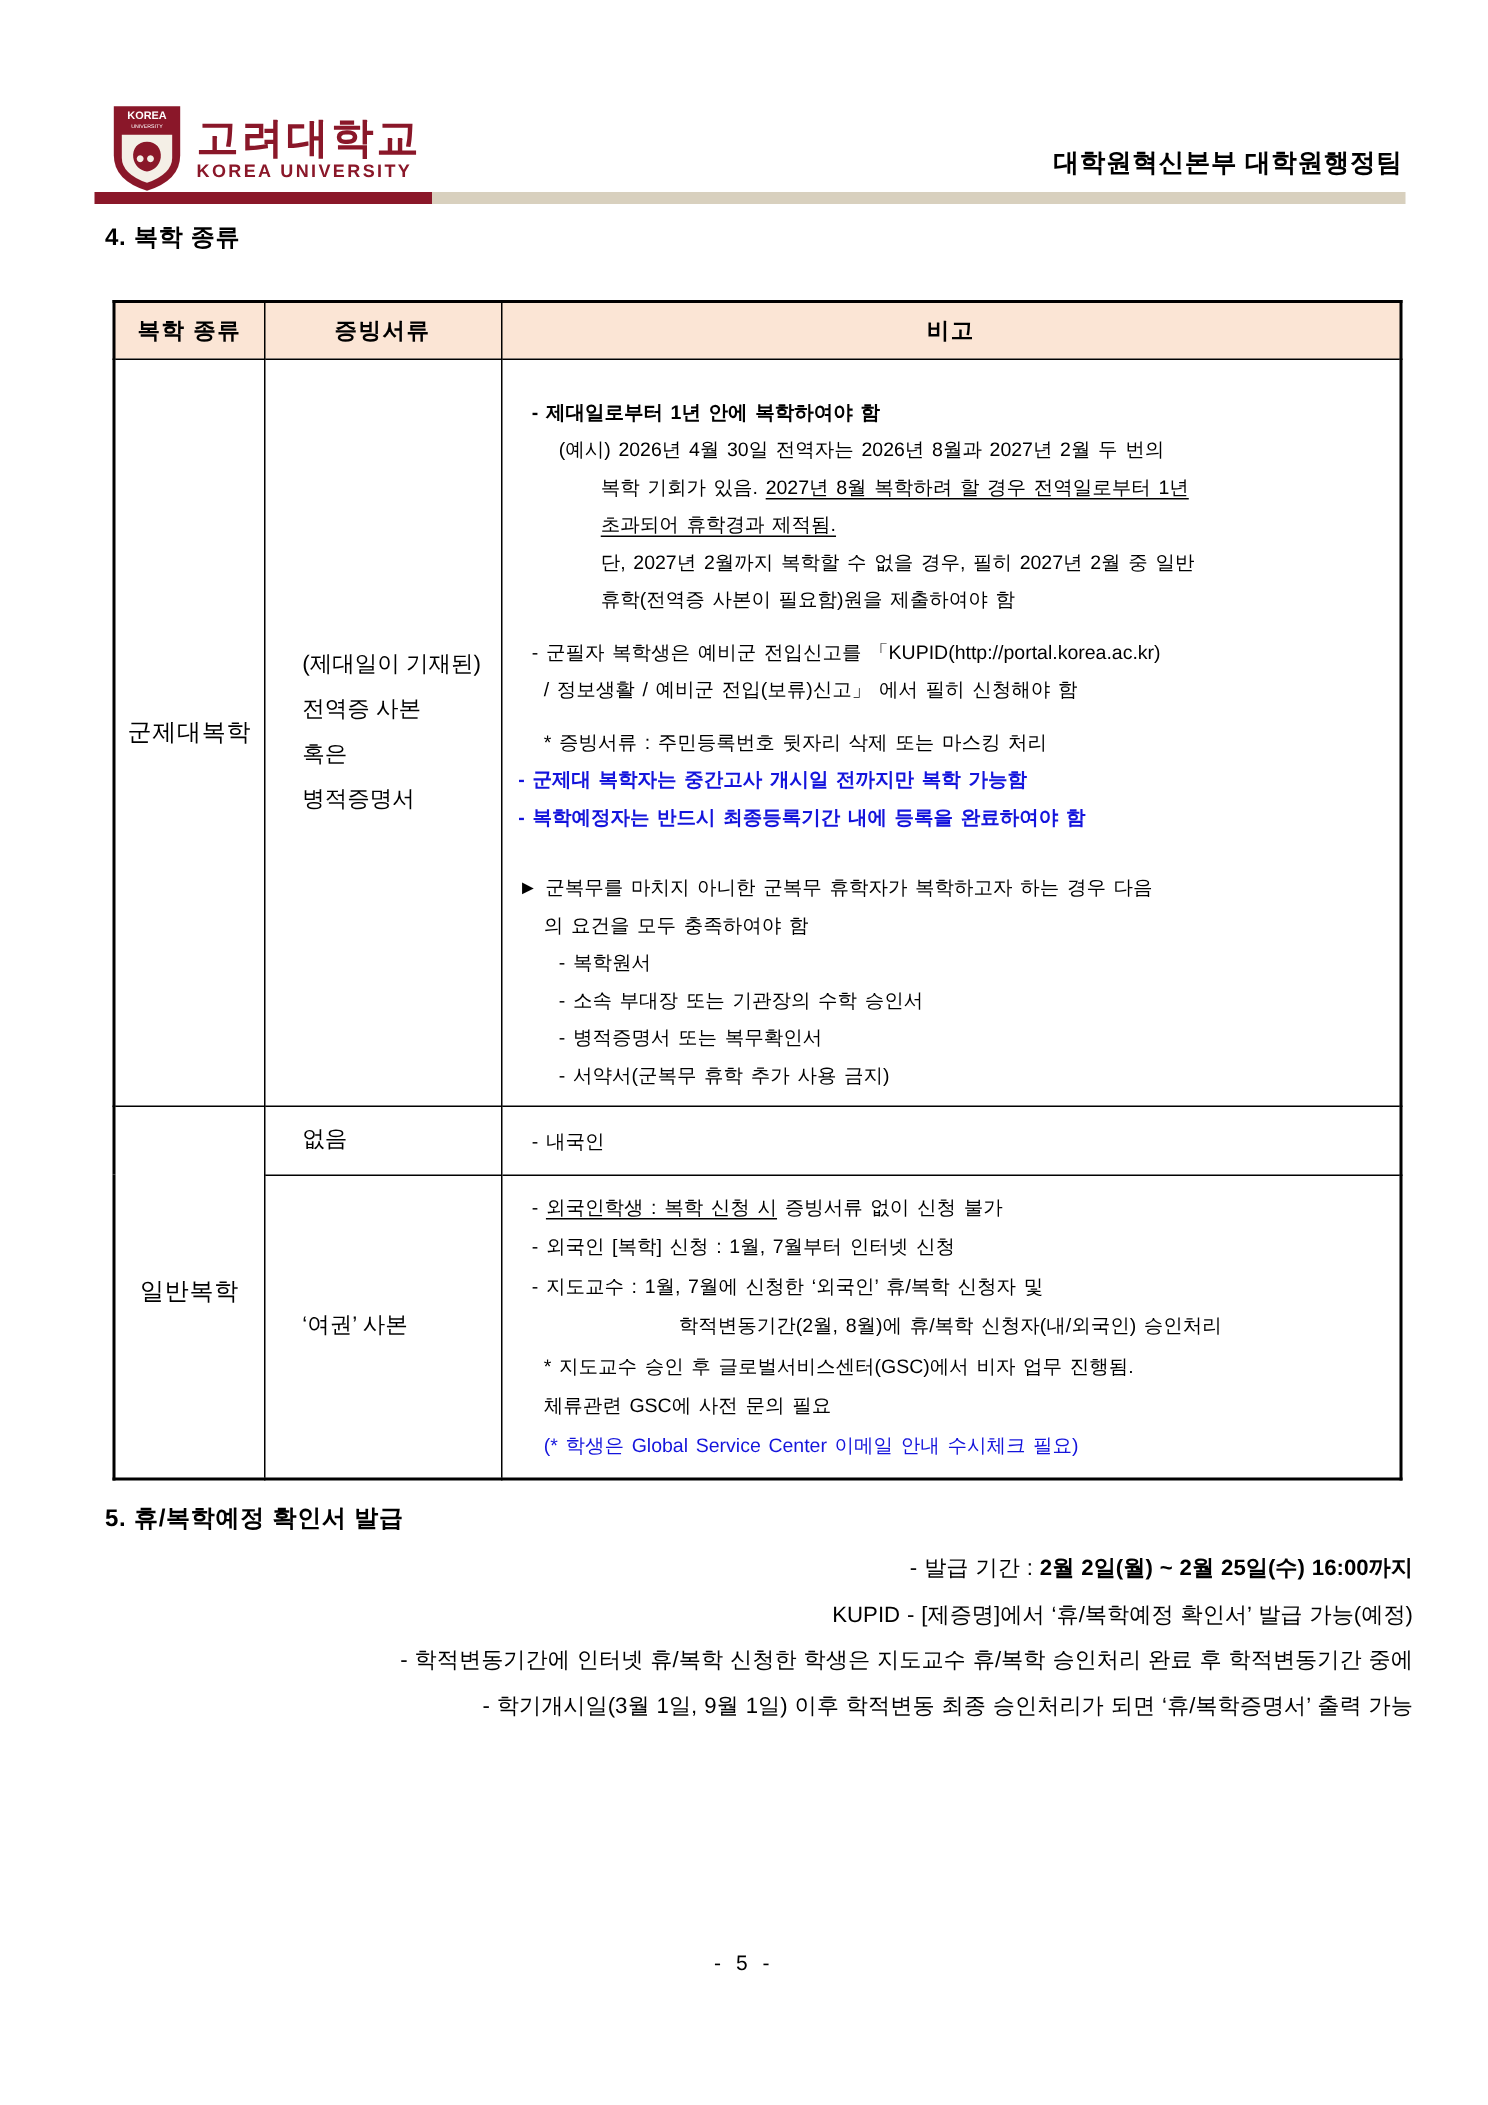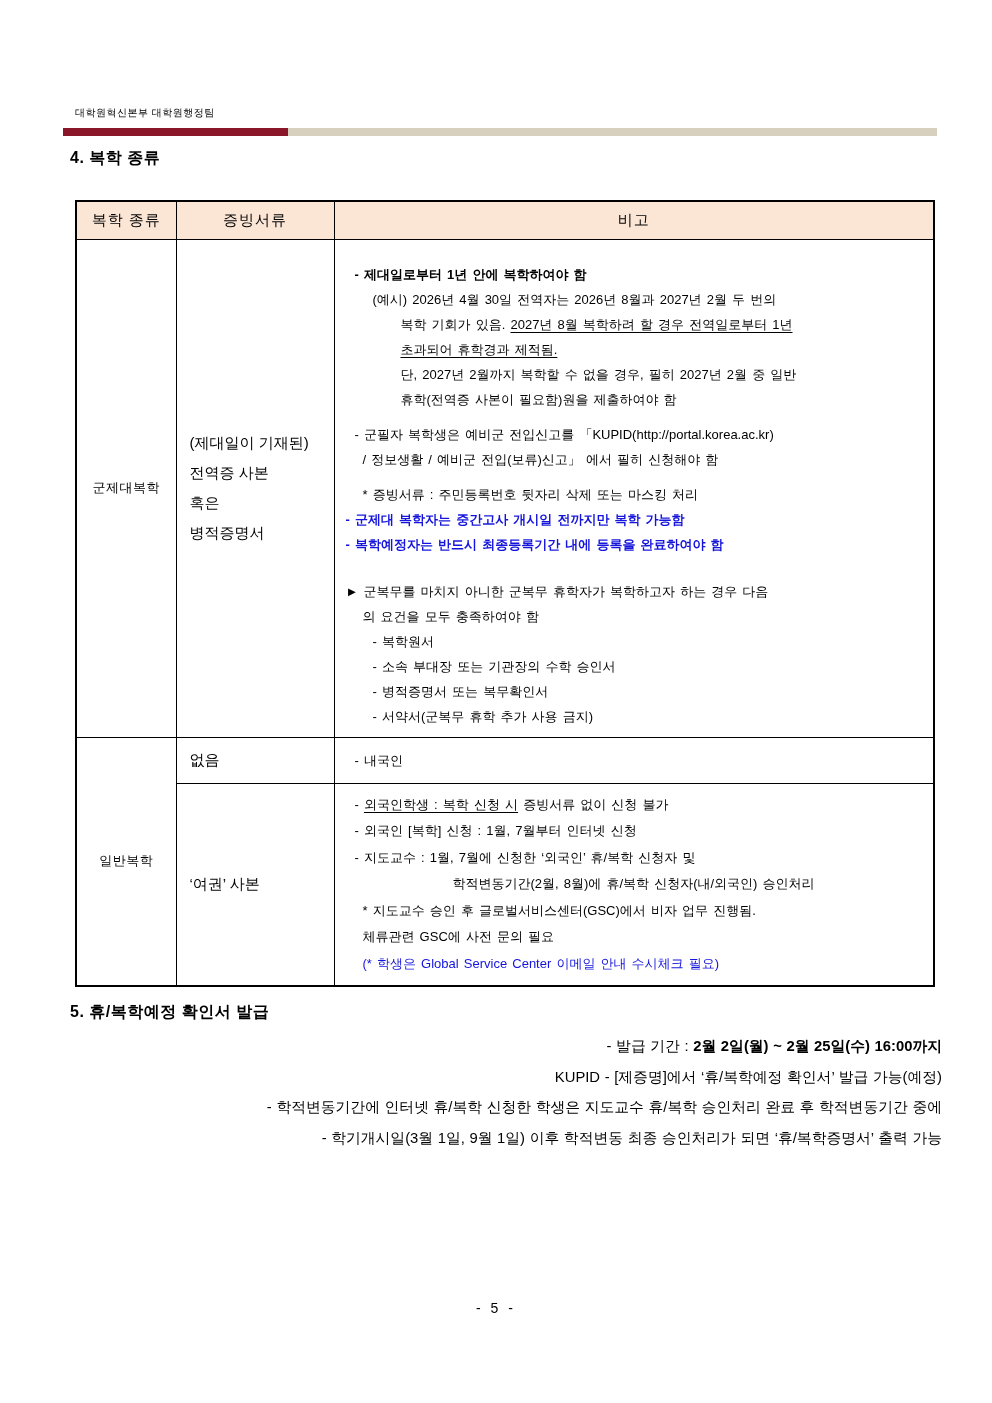--- a/index.html
+++ b/index.html
@@ -12,38 +12,38 @@
     font-family:"Liberation Sans","DejaVu Sans",sans-serif;color:#000;
   }
   .page{position:absolute;inset:0;overflow:hidden;}
 
   
   .masthead{position:absolute;left:75px;right:57px;top:74px;height:54px;
     display:flex;justify-content:space-between;align-items:flex-end;}
   .logo-block{display:flex;align-items:center;gap:10px;}
   .logo-text .kr{font-size:28px;font-weight:bold;color:var(--crimson);letter-spacing:2px;line-height:30px;}
   .logo-text .en{font-size:12px;font-weight:bold;color:var(--crimson);letter-spacing:1.6px;}
-  .dept{font-size:10px;font-weight:normal;padding-bottom:8px;letter-spacing:.5px;text-align:right;}
+  .dept{font-size:17px;font-weight:bold;padding-bottom:8px;letter-spacing:.5px;text-align:right;}
   .rule{position:absolute;left:63px;right:55px;top:128px;height:8px;display:flex;}
   .rule-left{width:225px;background:var(--crimson);}
   .rule-right{flex:1;background:var(--beige);}
 
   
   .sec-title{font-size:16px;font-weight:bold;letter-spacing:.5px;}
   .sec4-title{position:absolute;left:70px;top:148px;}
 
   
   .doc-table{position:absolute;left:75px;top:200px;width:858px;
     border-collapse:collapse;table-layout:fixed;border:2px solid #000;}
   .doc-table col.c1{width:100px;} .doc-table col.c2{width:158px;} .doc-table col.c3{width:600px;}
   .doc-table th,.doc-table td{border:1px solid #000;}
   .doc-table th{height:38px;background:var(--table-header-bg);
-    font-size:15px;font-weight:normal;text-align:center;letter-spacing:1px;}
-  .type-cell{text-align:center;vertical-align:middle;font-size:13px;letter-spacing:.5px;}
-  .docs-cell{vertical-align:middle;padding:8px 6px 8px 10px;font-size:15px;line-height:30px;}
+    font-size:15px;font-weight:bold;text-align:center;letter-spacing:1px;}
+  .type-cell{text-align:center;vertical-align:middle;font-size:16px;letter-spacing:.5px;}
+  .docs-cell{vertical-align:middle;padding:8px 6px 8px 22px;font-size:15px;line-height:30px;}
   .notes-cell{vertical-align:top;padding:22px 4px 8px 8px;font-size:13px;line-height:25px;}
   .notes-cell .tline{word-spacing:1.5px;}
   .sub-top td.dotted{border-bottom:1px dotted #444;}
   .sub-top .docs-cell,.sub-top .notes-cell{height:46px;vertical-align:middle;padding-top:2px;padding-bottom:2px;}
   .sub-bottom .notes-cell{padding-top:8px;line-height:26.5px;margin-left:43px;}
   .sub-bottom .docs-cell{vertical-align:middle;margin-top:16px;}
 
   
   .tline{white-space:nowrap;}
   .line-gap{height:10px;}
@@ -64,20 +64,34 @@
   
   .page-num{position:absolute;left:0;right:0;top:1300px;text-align:center;
     font-size:14px;letter-spacing:3px;}
 </style>
 </head>
 <body>
 
 <div class="page">
 
   <div class="masthead">
+    <div class="logo-block">
+      <svg width="46" height="58" viewBox="0 0 60 76">
+        <path d="M1,1 H59 V44 Q59,66 30,75 Q1,66 1,44 Z" fill="var(--crimson)"></path>
+        <text x="30" y="12" fill="#fff" font-size="9.5" font-weight="bold" text-anchor="middle">KOREA</text>
+        <text x="30" y="20" fill="#fff" font-size="4.6" text-anchor="middle">UNIVERSITY</text>
+        <path d="M8,26 H52 V46 Q52,60 30,68 Q8,60 8,46 Z" fill="#F4EFE6"></path>
+        <path d="M30,32 C38,32 43,38 42,46 C41,53 36,57 30,58 C24,57 19,53 18,46 C17,38 22,32 30,32 Z M24,44 a3,3 0 1 0 .1,0 Z M33,44 a3,3 0 1 0 .1,0 Z" fill="var(--crimson)" fill-rule="evenodd"></path>
+        <rect x="8" y="63" width="44" height="3" fill="var(--crimson)" opacity=".0"></rect>
+      </svg>
+      <div class="logo-text">
+        <div class="kr">고려대학교</div>
+        <div class="en">KOREA UNIVERSITY</div>
+      </div>
+    </div>
     <div class="dept">대학원혁신본부 대학원행정팀</div>
   </div>
   <div class="rule">
     <span class="rule-left"></span>
     <span class="rule-right"></span>
   </div>
 
   <h2 class="sec-title sec4-title">4. 복학 종류</h2>
 
   <table class="doc-table">

